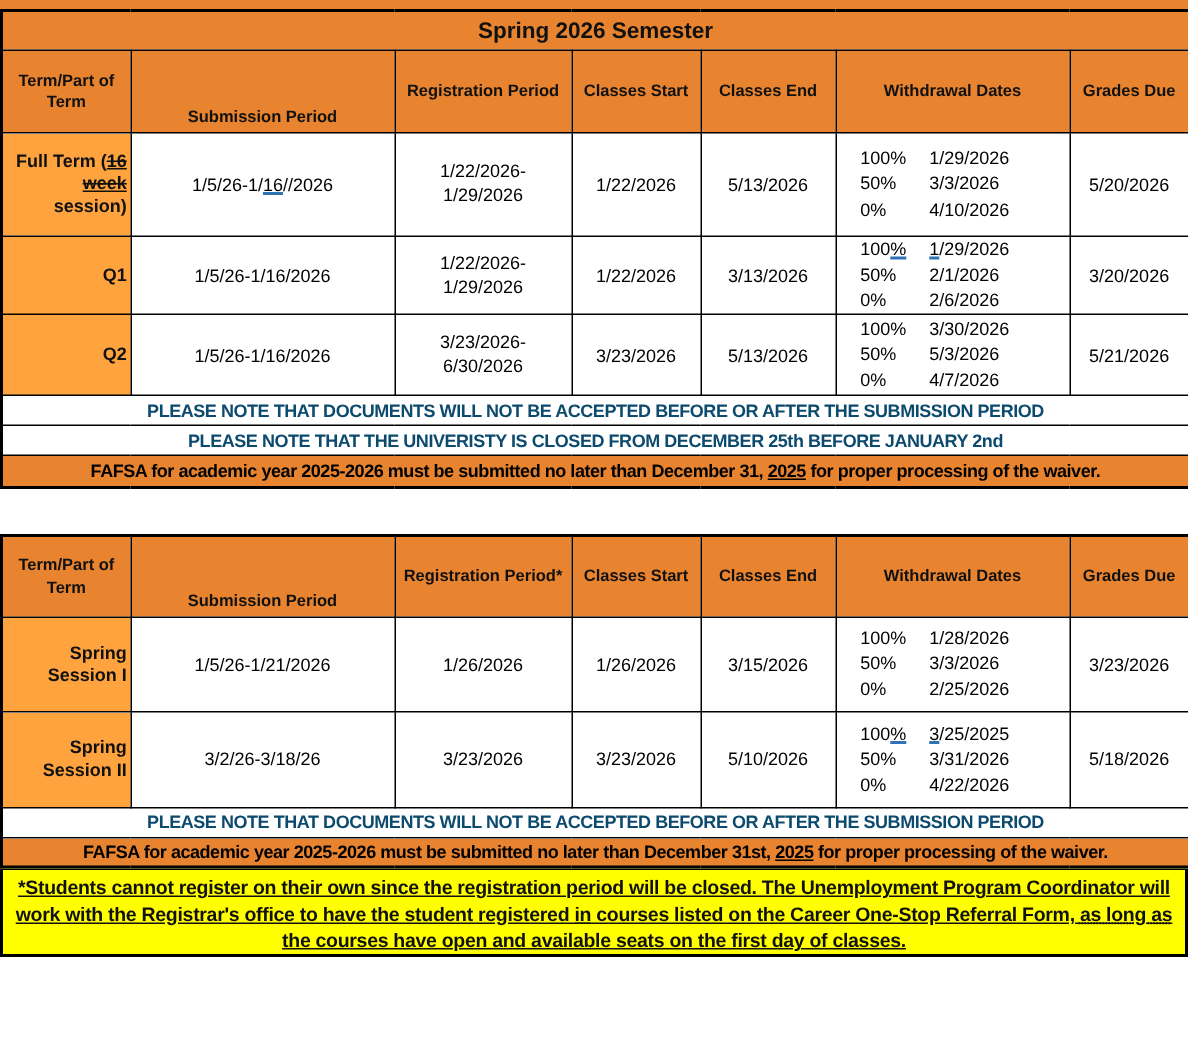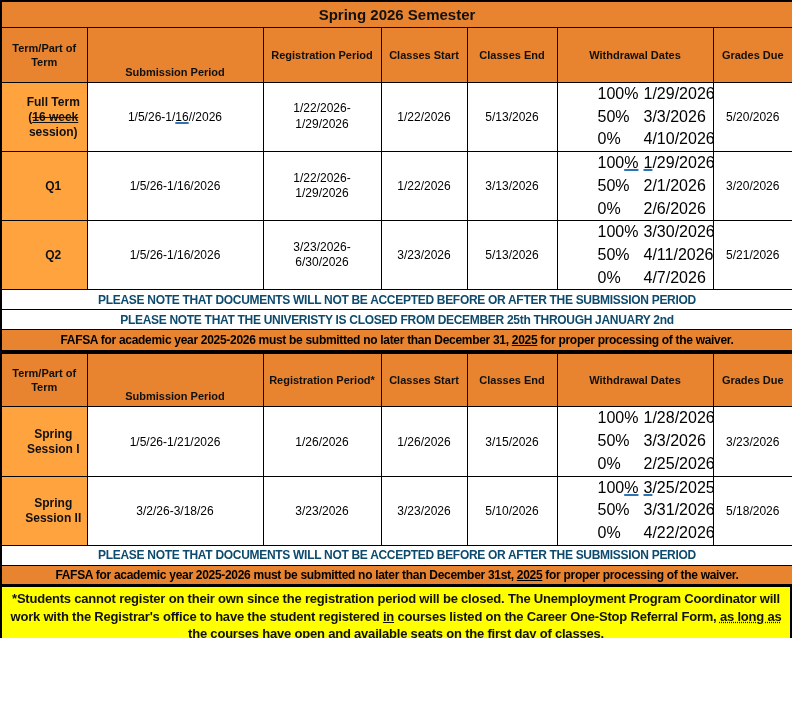--- a/index.html
+++ b/index.html
@@ -14,42 +14,42 @@
   tr.title-row td{
     background:#E8832F;text-align:center;font-weight:bold;font-size:15px;
     height:25px;letter-spacing:0;color:#111;
   }
   tr.head-row td{
     background:#E8832F;font-weight:bold;font-size:11px;text-align:center;
     vertical-align:middle;line-height:1.3;color:#111;
   }
   tr.head-row td.vbottom{vertical-align:bottom;padding-bottom:3px;}
   td.term{
-    background:#FFA33F;font-weight:bold;font-size:12px;text-align:center;
-    vertical-align:middle;padding-left:20px;line-height:1.25;color:#111;
+    background:#FFA33F;font-weight:bold;font-size:12px;text-align:right;
+    vertical-align:middle;padding-left:5px;line-height:1.25;color:#111;
   }
   td.data{font-size:12px;text-align:center;vertical-align:middle;background:#fff;}
   td.pre{white-space:pre-line;line-height:1.3;}
   td.wd{background:#fff;vertical-align:middle;padding-left:16px;}
-  .wd-line{display:flex;font-size:16px;line-height:1.42;margin-left:24px;}
+  .wd-line{display:flex;font-size:12px;line-height:1.42;}
   .wd-pct{width:46px;flex:none;}
   tr.note td{
     background:#fff;font-weight:bold;font-size:12px;text-align:center;
     vertical-align:middle;letter-spacing:-0.3px;color:#0c4a6e;
   }
   tr.fafsa td{
     background:#E8832F;font-weight:bold;font-size:12px;text-align:center;
     vertical-align:middle;letter-spacing:-0.3px;color:#000;
   }
   .gap{height:36px;background:#fff;}
   .footnote{
     flex:1;background:#FFFF00;border:2px solid #000;border-top-width:1.5px;
     box-sizing:border-box;width:792px;
     font-weight:bold;font-size:13px;line-height:1.35;text-align:center;
-    padding:3px 8px 0 8px;letter-spacing:-0.2px;color:#111;
+    padding:3px 8px 0 8px;letter-spacing:-0.2px;color:#111;text-decoration:underline;
   }
   
   .seg.su{text-decoration-line:underline line-through;}
   .seg.u{text-decoration-line:underline;}
   .seg.ub{text-decoration-line:underline;text-decoration-color:#2E74B5;text-decoration-thickness:1.5px;}
   .seg.ud{text-decoration-line:underline;text-decoration-style:dotted;}
 </style>
 </head>
 <body>
 
@@ -132,34 +132,34 @@
 6/30/2026</td>
       <td class="data">3/23/2026</td>
       <td class="data">5/13/2026</td>
       <td class="wd">
         <div class="wd-line">
               <span class="wd-pct"><span class="seg">100%</span></span>
               <span><span class="seg">3/30/2026</span></span>
             </div>
         <div class="wd-line">
               <span class="wd-pct"><span class="seg">50%</span></span>
-              <span><span class="seg">4/11/2026</span></span>
+              <span><span class="seg">5/3/2026</span></span>
             </div>
         <div class="wd-line">
               <span class="wd-pct"><span class="seg">0%</span></span>
               <span><span class="seg">4/7/2026</span></span>
             </div>
       </td>
       <td class="data">5/21/2026</td>
     </tr>
     <tr class="note" style="height:20px">
           <td colspan="7"><span class="seg">PLEASE NOTE THAT DOCUMENTS WILL NOT BE ACCEPTED BEFORE OR AFTER THE SUBMISSION PERIOD</span></td>
         </tr>
     <tr class="note" style="height:20px">
-          <td colspan="7"><span class="seg">PLEASE NOTE THAT THE UNIVERISTY IS CLOSED FROM DECEMBER 25th THROUGH JANUARY 2nd</span></td>
+          <td colspan="7"><span class="seg">PLEASE NOTE THAT THE UNIVERISTY IS CLOSED FROM DECEMBER 25th BEFORE JANUARY 2nd</span></td>
         </tr>
     <tr class="fafsa" style="height:21px">
           <td colspan="7"><span class="seg">FAFSA for academic year 2025-2026 must be submitted no later than December 31, </span><span class="seg u">2025</span><span class="seg"> for proper processing of the waiver.</span></td>
         </tr>
   </tbody>
     </table>
 
   <div class="gap"></div>
 
   <table>

